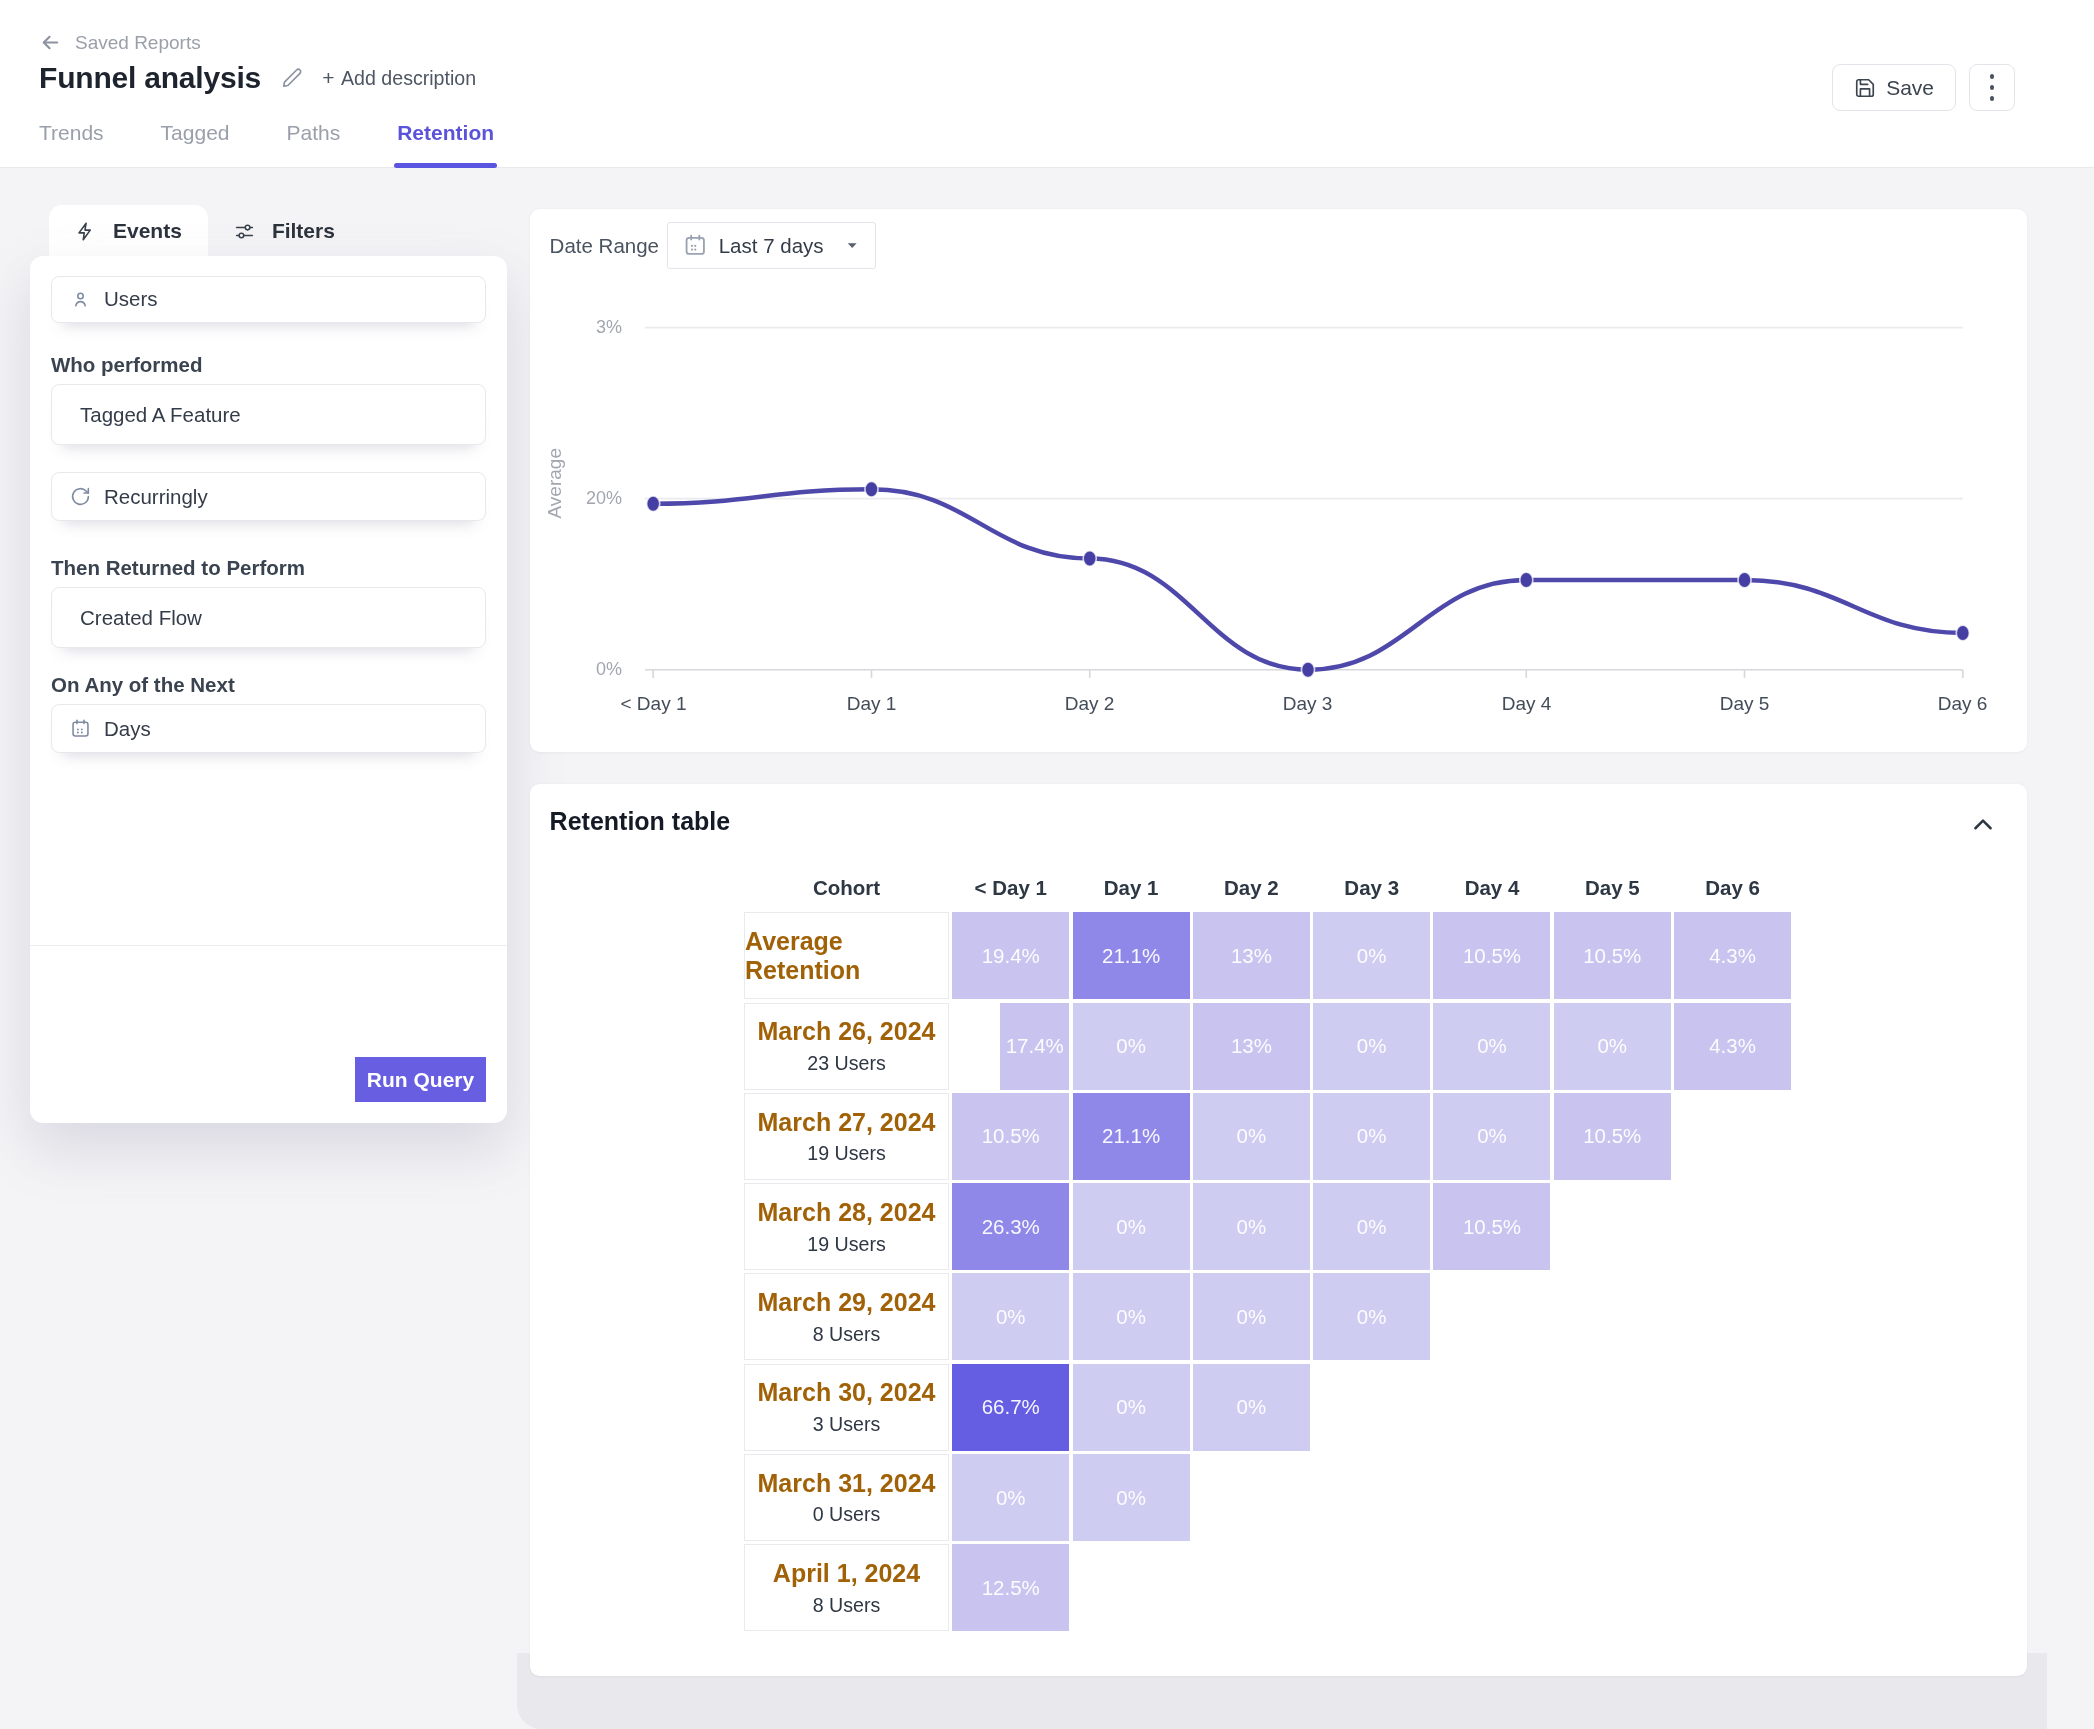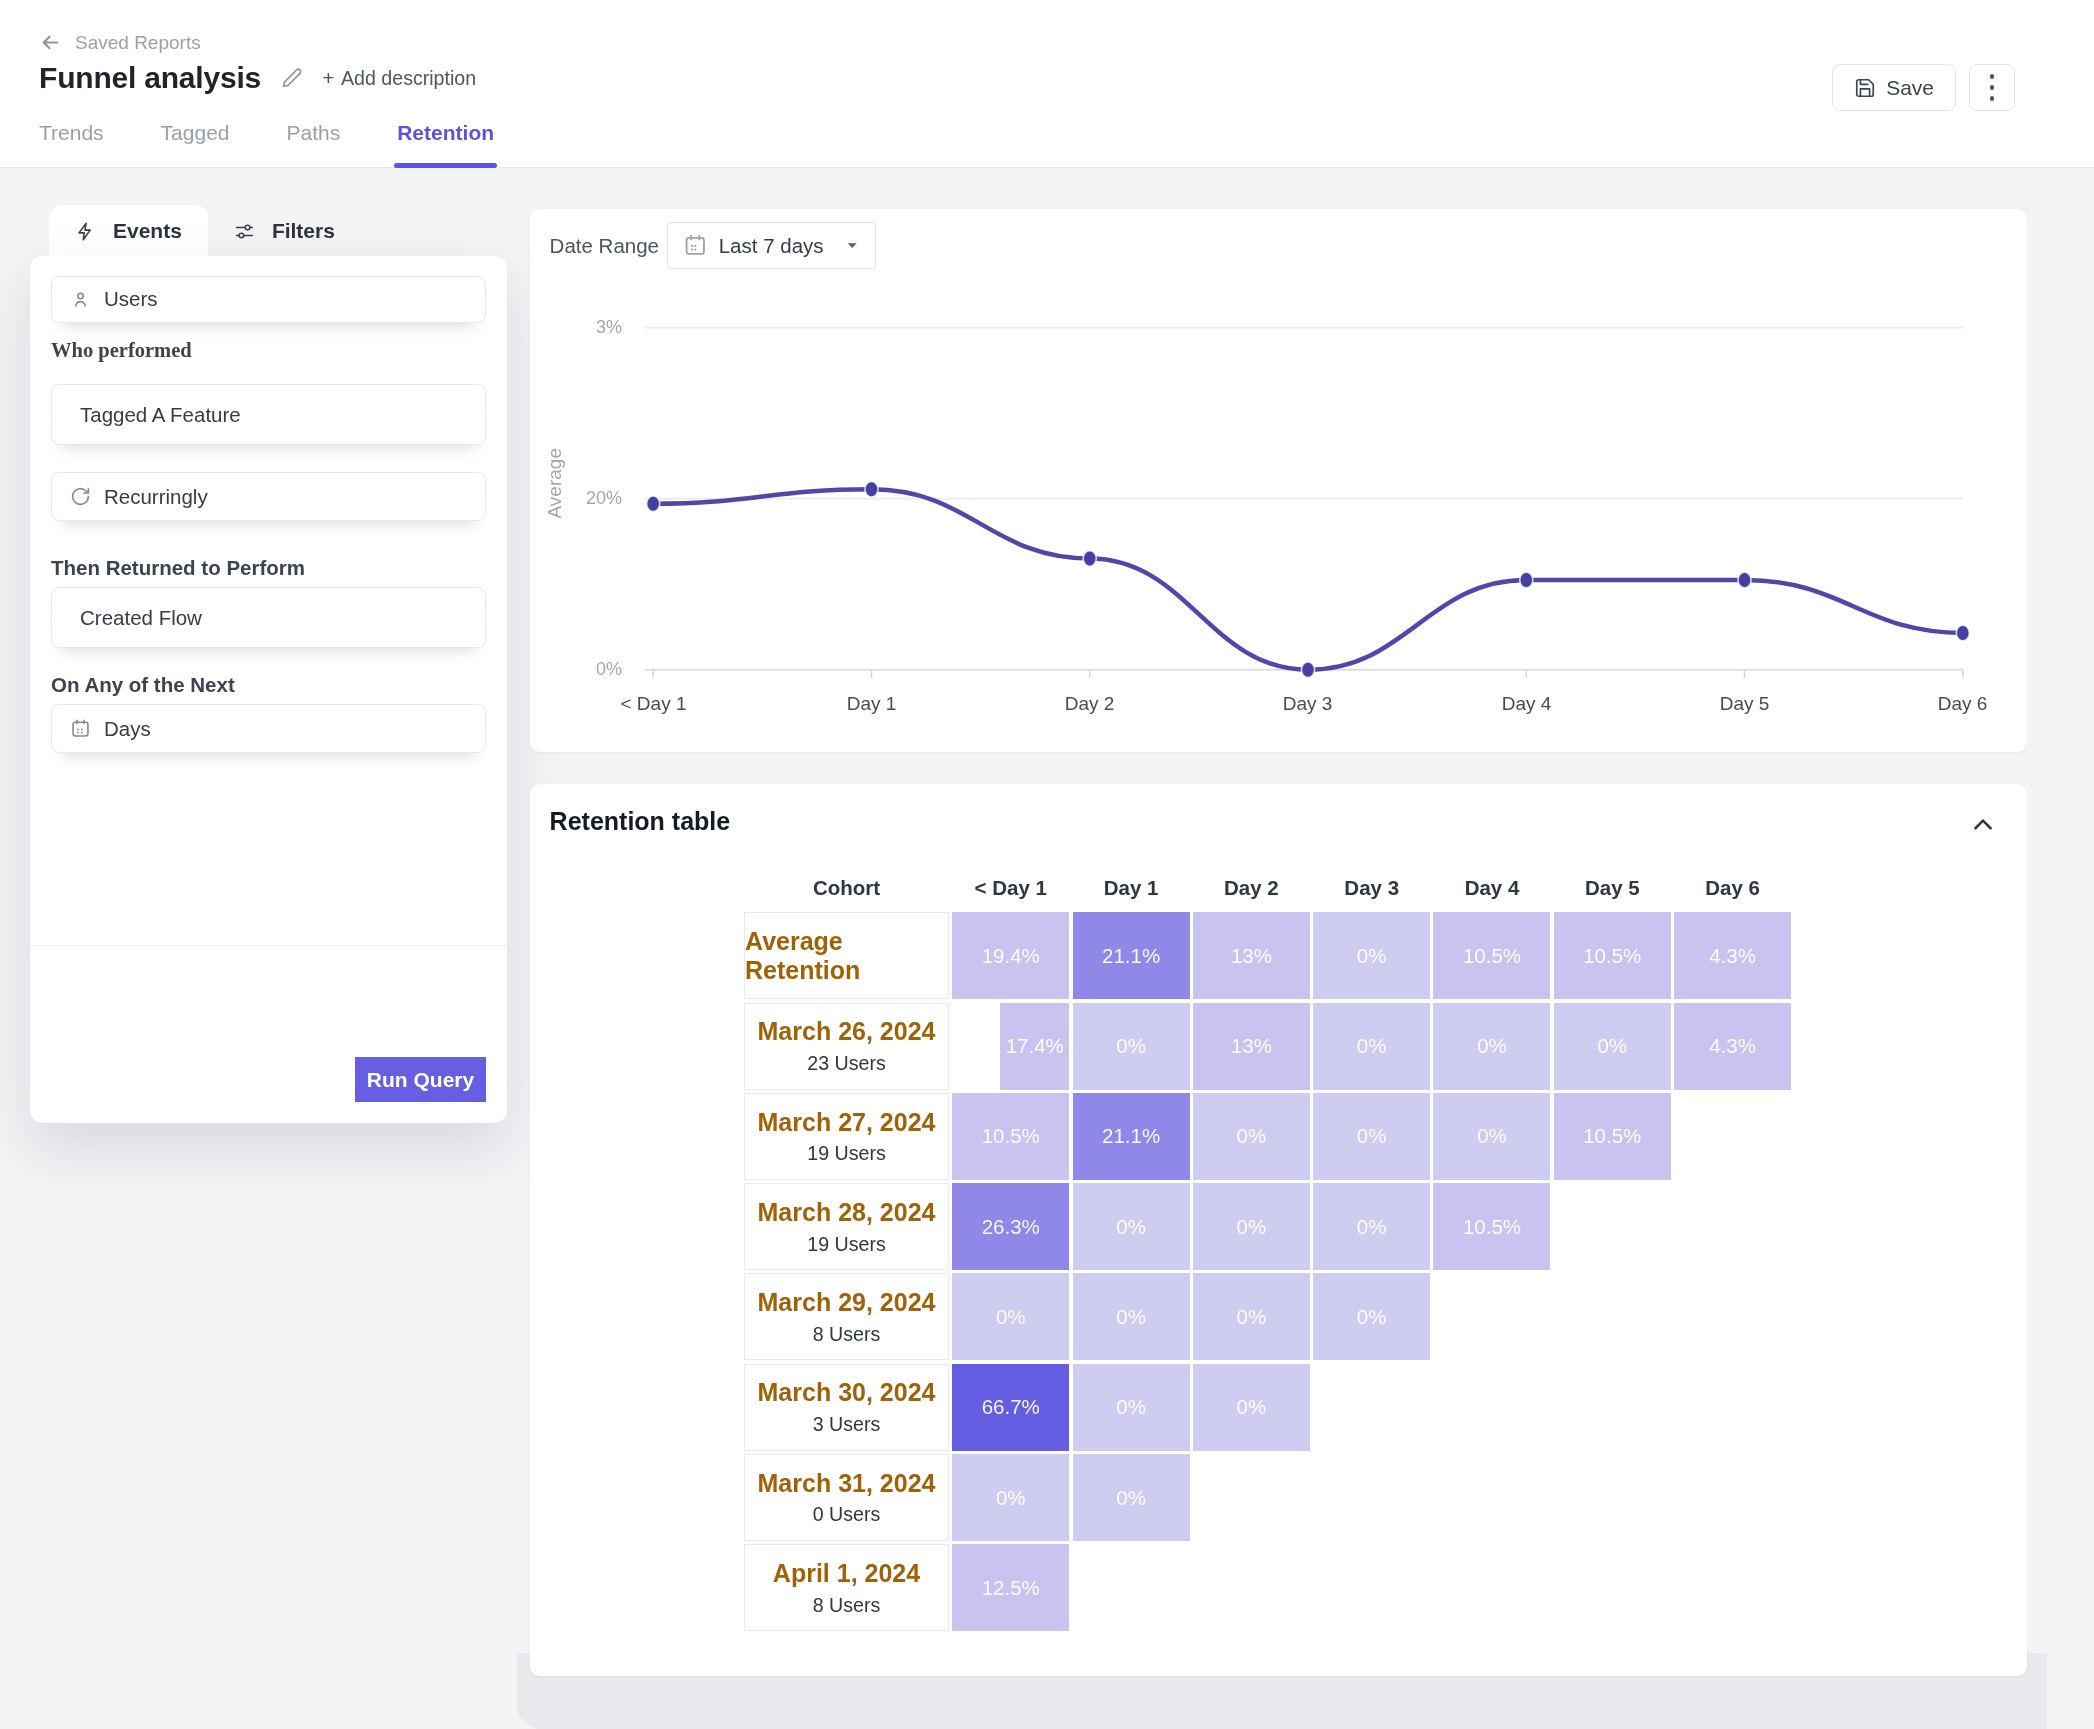--- a/index.html
+++ b/index.html
@@ -147,21 +147,21 @@
     <div class="sb-field" style="top:19.6px;height:47px;">
       <span class="icon">
         <svg width="21" height="21" viewBox="0 0 24 24" fill="none" stroke="#7e8ba1" stroke-width="1.8" stroke-linecap="round">
             <circle cx="12" cy="8" r="3.1"></circle>
             <path d="M6.6 19.2c.6-3.1 2.8-4.8 5.4-4.8s4.8 1.7 5.4 4.8"></path>
           </svg>
       </span>
       <span>Users</span>
     </div>
 
-    <div class="sb-label" style="top:83px;font-family:Liberation Serif, serif;">Who performed</div>
+    <div class="sb-label" style="top:97px;">Who performed</div>
     <div class="sb-field" style="top:128px;height:61px;padding-left:28px;">
       <span>Tagged A Feature</span>
     </div>
 
     <div class="sb-field" style="top:216px;height:49px;">
       <span class="icon">
         <svg width="21" height="21" viewBox="0 0 24 24" fill="none" stroke="#7e8ba1" stroke-width="1.8" stroke-linecap="round" stroke-linejoin="round">
             <path d="M21 12a9 9 0 1 1-2.64-6.36L21 8"></path>
             <path d="M21 3v5h-5"></path>
           </svg>

